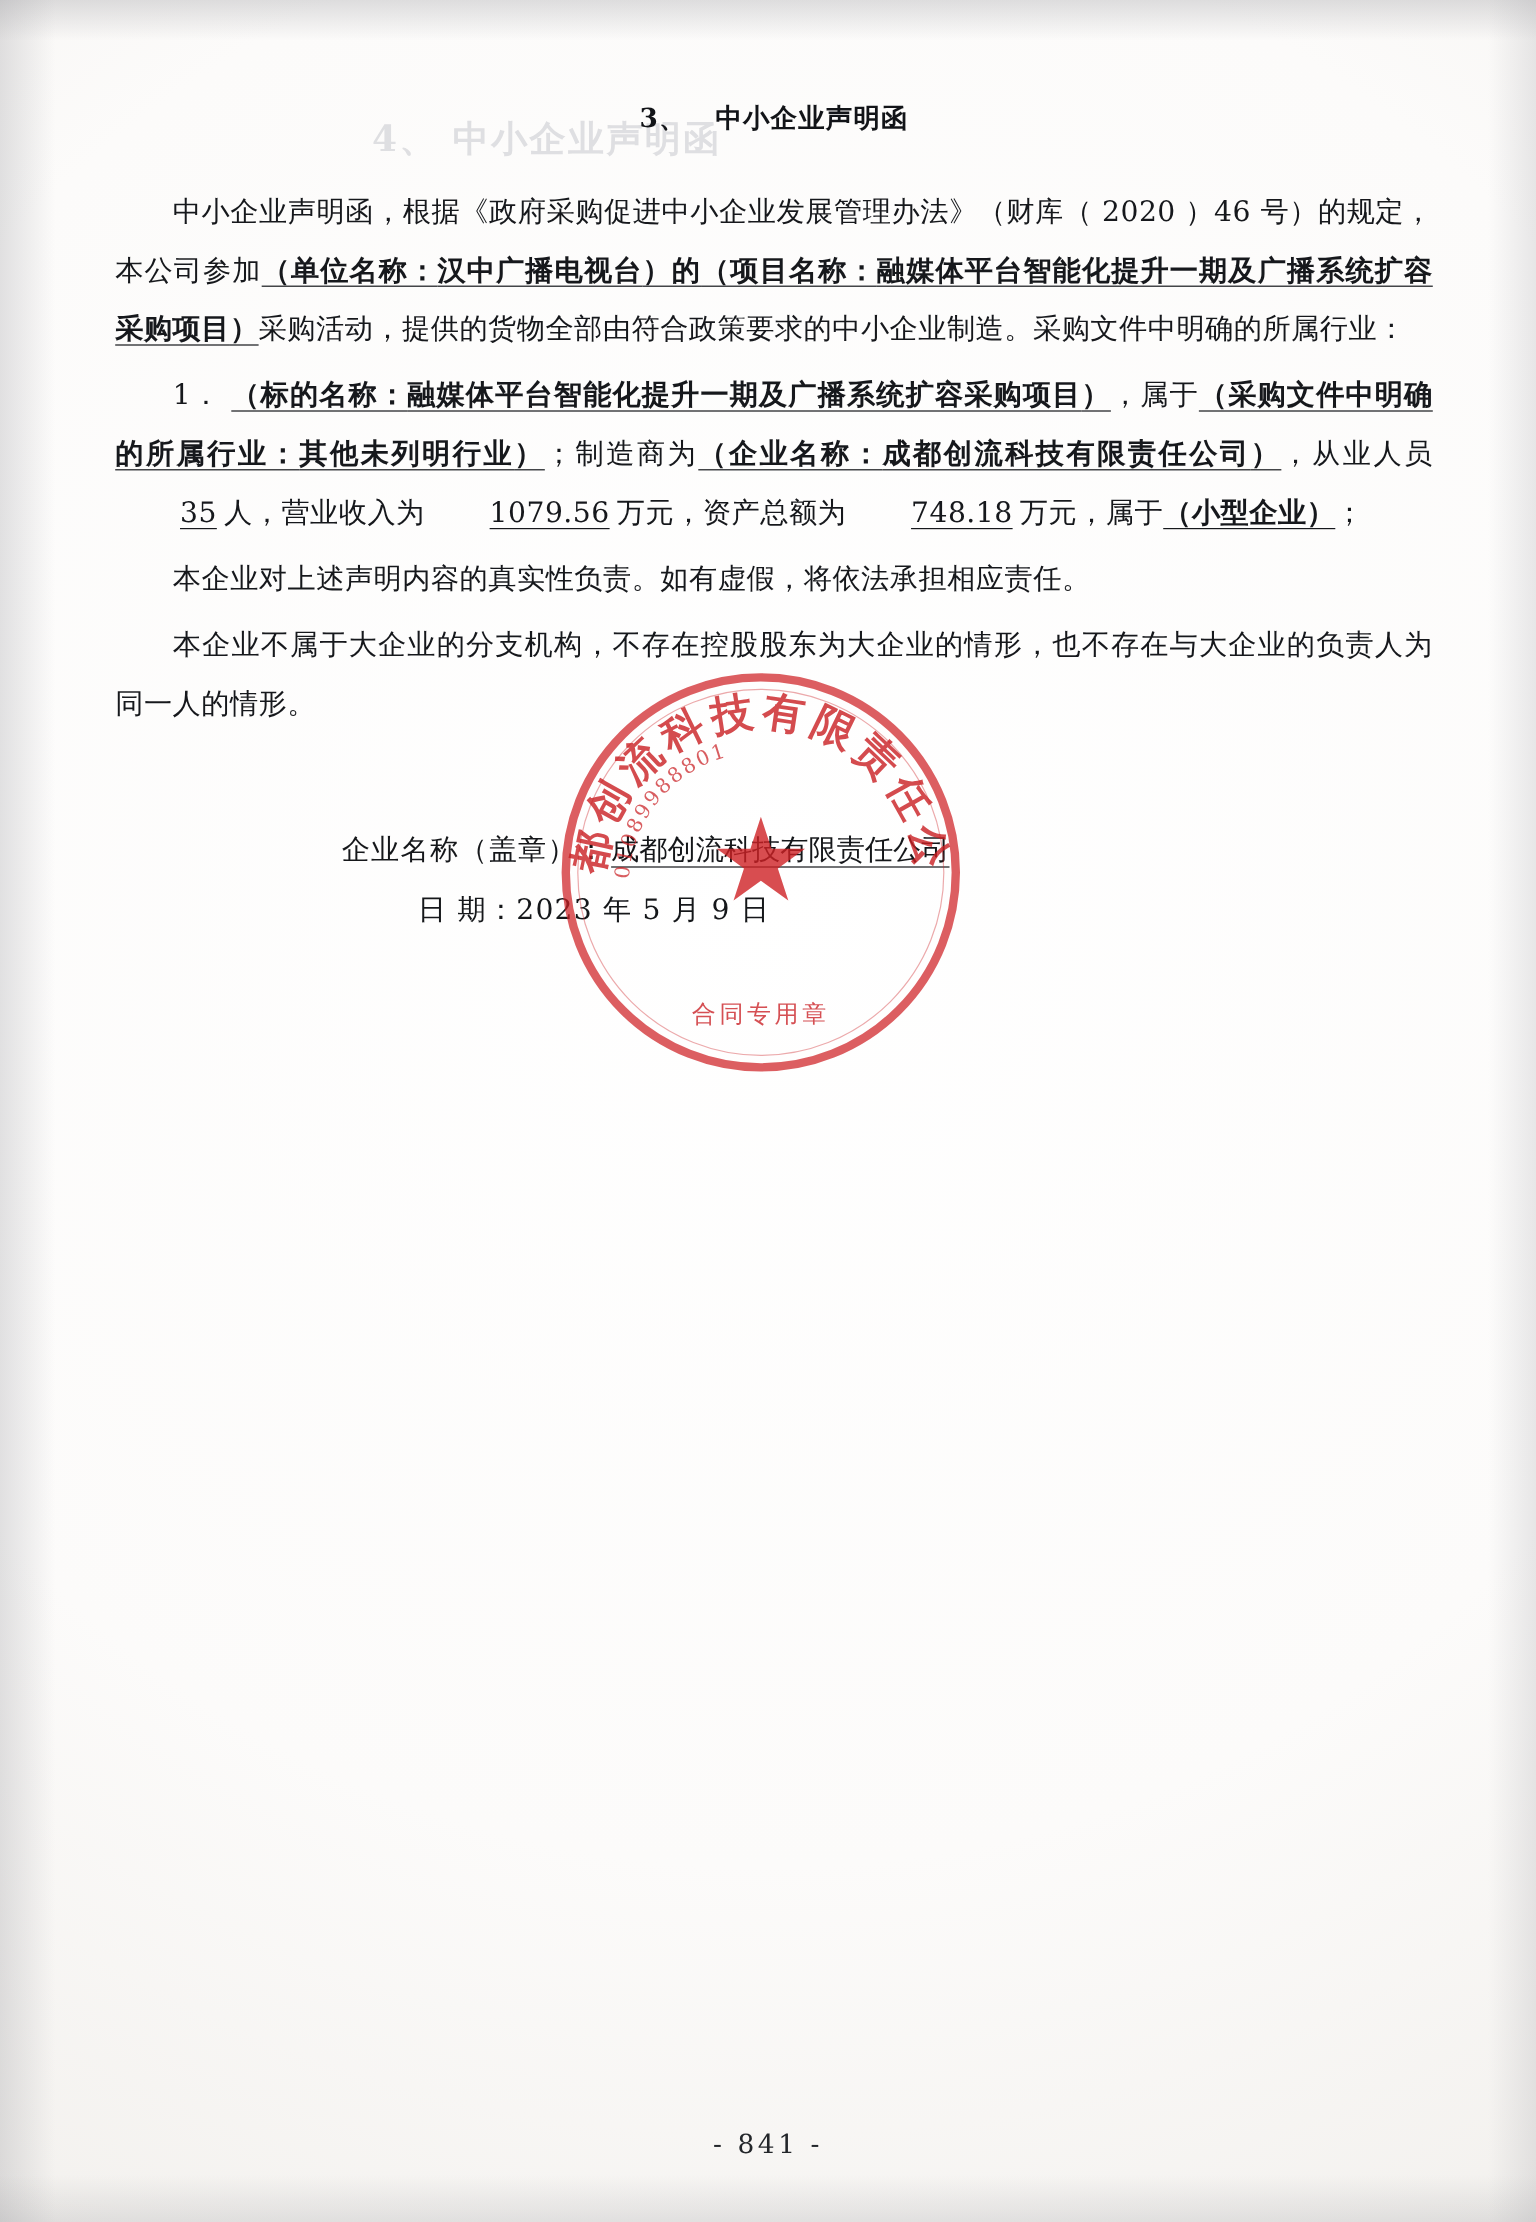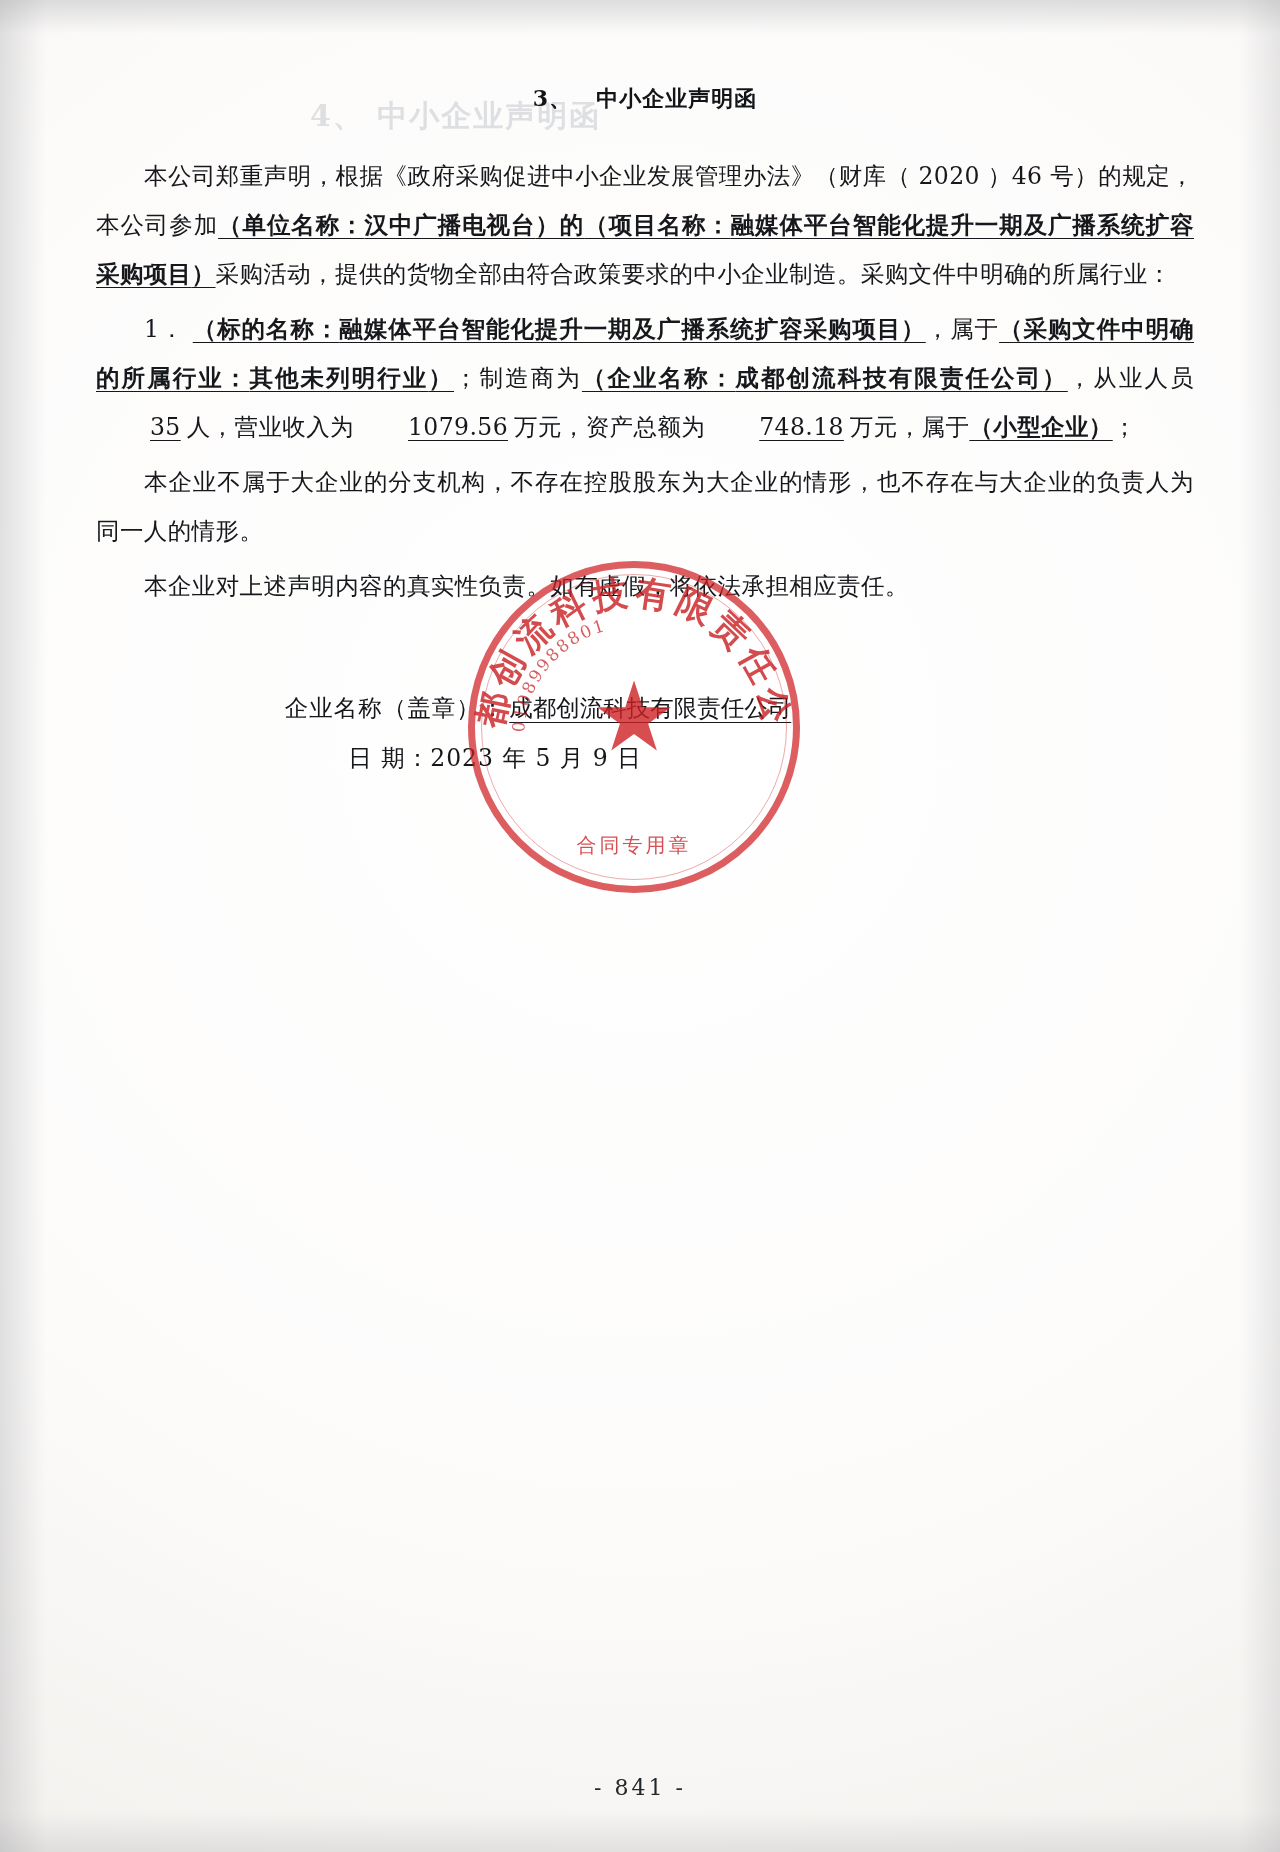--- a/index.html
+++ b/index.html
@@ -225,31 +225,31 @@
 
   <div class="ghost-title">4、  中小企业声明函</div>
 
   <div class="content">
 
     <h1 class="title">
       <span class="num">3、</span><span>中小企业声明函</span>
     </h1>
 
     <p class="para indent">
-      <span>本公司郑重声明，根据《政府采购促进中小企业发展管理办法》（财库</span><span>（ 2020 ）46 号）的规定，本公司参加</span><span class="u nowrap">（单位名称：</span><span class="u nowrap">汉中广播电视台</span><span class="u nowrap">）的</span><span class="u">（项目名称：</span><span class="u">融媒体平台智能化提升一期及广播系统扩容采购项目</span><span class="u">）</span><span>采购活动，提供的货物全部由符合政策要求的中小企业制造。采购文件中明确的所属行业：</span>
+      <span>中小企业声明函，根据《政府采购促进中小企业发展管理办法》（财库</span><span>（ 2020 ）46 号）的规定，本公司参加</span><span class="u nowrap">（单位名称：</span><span class="u nowrap">汉中广播电视台</span><span class="u nowrap">）的</span><span class="u">（项目名称：</span><span class="u">融媒体平台智能化提升一期及广播系统扩容采购项目</span><span class="u">）</span><span>采购活动，提供的货物全部由符合政策要求的中小企业制造。采购文件中明确的所属行业：</span>
     </p>
 
     <p class="para indent">
       <span>1．</span>
       <span class="u">（标的名称：</span><span class="u">融媒体平台智能化提升一期及广播系统扩容采购项目</span><span class="u">）</span><span>，属于</span><span class="u">（采购文件中明确的所属行业：</span><span class="u">其他未列明行业</span><span class="u">）</span><span>；制造商为</span><span class="u">（企业名称：</span><span class="u">成都创流科技有限责任公司</span><span class="u">）</span><span>，从业人员</span><span class="blank">35</span><span>人，营业收入为</span><span class="blank">1079.56</span><span>万元，资产总额为</span><span class="blank">748.18</span><span>万元，属于</span><span class="u">（小型企业）</span><span>；</span>
     </p>
 
+    <p class="para indent">本企业对上述声明内容的真实性负责。如有虚假，将依法承担相应责任。</p>
+
     <p class="para indent">本企业不属于大企业的分支机构，不存在控股股东为大企业的情形，也不存在与大企业的负责人为同一人的情形。</p>
-
-    <p class="para indent">本企业对上述声明内容的真实性负责。如有虚假，将依法承担相应责任。</p>
 
     <div class="sign-block">
       <div class="sign-row">
         <span class="label">企业名称（盖章）：</span><span class="value">成都创流科技有限责任公司</span>
       </div>
       <div class="date-row">
         <span class="label">日  期：</span><span>2023 年 5 月 9 日</span>
       </div>
     </div>
   </div>

